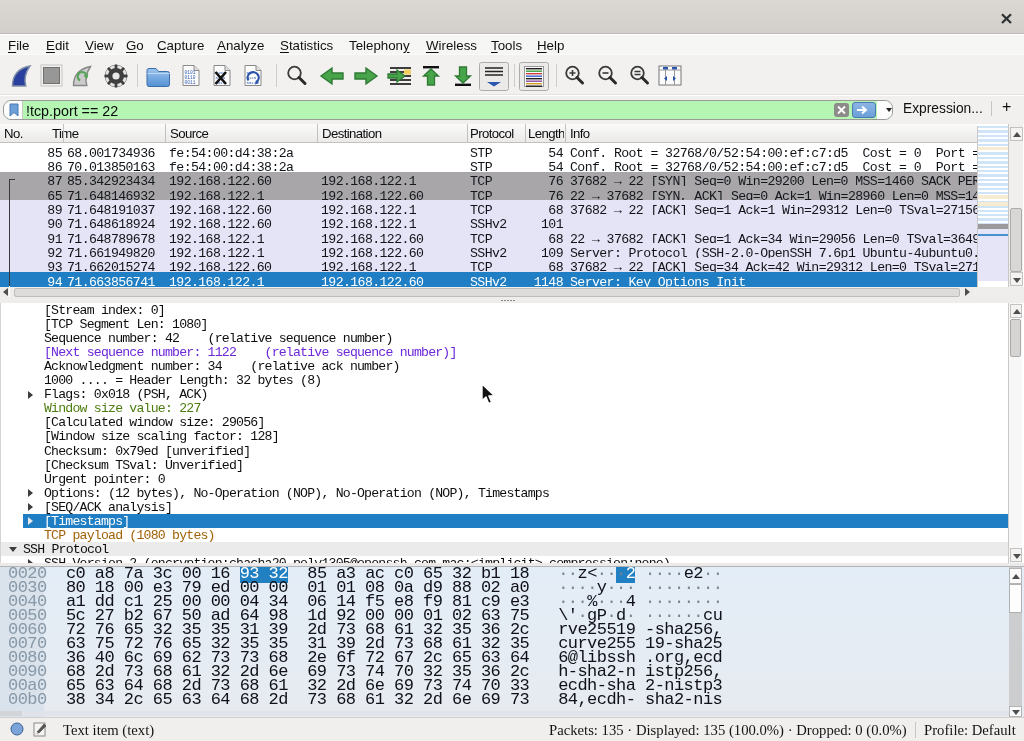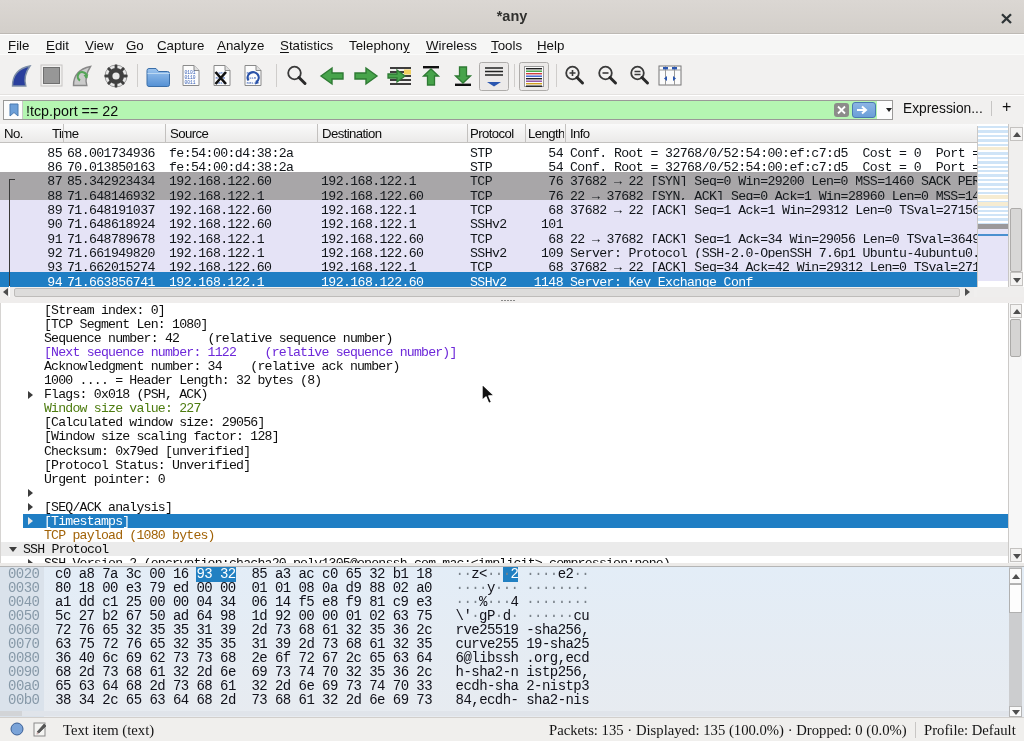--- a/index.html
+++ b/index.html
@@ -19,21 +19,21 @@
   font-size:13.3px; color:#111; }
 #menubar span.mi { position:absolute; top:3px; }
 #menubar u { text-decoration:underline; text-underline-offset:2px; }
 
 #toolbar { top:54px; left:0; width:1024px; height:41px; background:#f2f1f0;
   border-top:1px solid #fbfbfa; border-bottom:1px solid #e4e2e0;}
 .tsep { position:absolute; top:9px; width:1px; height:23px; background:#cfcdcb; }
 
 #filterbar { top:96px; left:0; width:1024px; height:28px; background:#f1f0ef; }
 #filterfield { position:absolute; top:4px; left:3px; width:890px; height:20px;
-  border:1px solid #9a9998; border-radius:0; background:#b5f6b2; overflow:hidden;}
+  border:1px solid #9a9998; border-radius:8px; background:#b5f6b2; overflow:hidden;}
 #fbookmark { position:absolute; top:0; left:0; width:19px; height:18px; background:#fdfdfd; border-right:1px solid #c9c8c7;}
 #ftext { position:absolute; top:1.5px; left:22px; font-size:14.3px; color:#0c0c0c; }
 #fclear { position:absolute; top:2px; left:830px; width:15px; height:14px; background:#8c8b8a; border-radius:3px; }
 #fapply { position:absolute; top:1px; left:848px; width:24px; height:16px;
   background:linear-gradient(#8cb5e4,#6b9fd8); border:1px solid #4a7ab0; border-radius:3px; }
 #fcaretzone { position:absolute; top:0; left:873px; width:20px; height:18px; background:#fdfdfd; }
 #fexpr { position:absolute; top:4.5px; left:903px; font-size:13.8px; color:#101010; }
 #fsep { position:absolute; top:5px; left:991px; width:1px; height:15px; background:#c6c5c4; }
 #fplus { position:absolute; top:2px; left:1002px; font-size:16px; color:#101010; }
 
@@ -62,36 +62,35 @@
 #details { top:303px; left:0; border-left:1px solid #d6d4d2; width:1024px; height:260px; background:#fff; overflow:hidden;
   font-family:"Liberation Mono", monospace; font-size:13.2px; letter-spacing:-0.8px; color:#0e0e0e; }
 .dl { position:absolute; left:0; width:1008px; height:14.2px; white-space:pre; }
 .dtri { position:absolute; top:3.5px; width:0; height:0;
   border-top:4px solid transparent; border-bottom:4px solid transparent; border-left:5px solid #3c3c3c; }
 .dtrid { position:absolute; top:5px; width:0; height:0;
   border-left:4px solid transparent; border-right:4px solid transparent; border-top:5px solid #3c3c3c; }
 
 #hex { top:566px; left:0; width:1024px; height:151px;
   background:linear-gradient(#e3edf7,#e7ebf0); border-top:1px solid #b5b5b5;
-  font-family:"Liberation Mono", monospace; font-size:14px; letter-spacing:-0.55px; overflow:hidden;text-align:center; }
+  font-family:"Liberation Mono", monospace; font-size:17px; letter-spacing:-0.55px; overflow:hidden; }
 #hexoffcol { position:absolute; top:0; left:0; width:44px; height:151px; background:#dae2eb; }
 #hexpre { position:absolute; top:0px; left:8px; line-height:14.05px; white-space:pre; color:#101018; }
 #hexpre .off { color:#8799a8; }
 #hexpre .dot { color:#7a828a; }
 #hexpre .sel { background:#2180c2; color:#fff; }
 
 #statusbar { top:717px; left:0; width:1024px; height:24px; background:#f0efed;
   border-top:1px solid #d2cfcc; font-size:14.7px; color:#141414; }
 </style>
 </head>
 <body>
 <div id="win">
 
   <div id="titlebar" class="abs"></div>
-  <div id="title" class="abs">*any</div>
   <svg id="closex" class="abs" viewBox="0 0 13 13">
       <path d="M2 2.2 L11 11 M11 2.2 L2 11" stroke="#2e3436" stroke-width="2.3"></path>
     </svg>
 
   <div id="menubar" class="abs">
     <span class="mi" style="left:8px"><u>F</u>ile</span>
     <span class="mi" style="left:46px"><u>E</u>dit</span>
     <span class="mi" style="left:85px"><u>V</u>iew</span>
     <span class="mi" style="left:126px"><u>G</u>o</span>
     <span class="mi" style="left:157px"><u>C</u>apture</span>
@@ -288,27 +287,27 @@
         <i class="cs" style="left:467px"></i>
         <i class="cs" style="left:525px"></i>
         <i class="cs" style="left:565px"></i>
     </div>
     <div style="position:absolute; top:55px; left:9px; width:1.3px; height:107px; background:#3a3a3a; z-index:5"></div>
     <div style="position:absolute; top:55px; left:9px; width:6px; height:1.3px; background:#3a3a3a; z-index:5"></div>
     <div style="position:absolute; top:162px; left:9px; width:1.3px; height:11px; background:#ffffff; z-index:5"></div>
     <div id="prows" <div="" class="prow" style="top:19.00px; background:#ffffff; color:#101418"><span class="cno">85</span><span class="ctime">68.001734936</span><span class="csrc">fe:54:00:d4:38:2a</span><span class="cdst"></span><span class="cproto">STP</span><span class="clen">54</span><span class="cinfo">Conf. Root = 32768/0/52:54:00:ef:c7:d5  Cost = 0  Port = 0x8001</span></div>
       <div class="prow" style="top:33.35px; background:#ffffff; color:#101418"><span class="cno">86</span><span class="ctime">70.013850163</span><span class="csrc">fe:54:00:d4:38:2a</span><span class="cdst"></span><span class="cproto">STP</span><span class="clen">54</span><span class="cinfo">Conf. Root = 32768/0/52:54:00:ef:c7:d5  Cost = 0  Port = 0x8001</span></div>
       <div class="prow" style="top:47.70px; background:#a8a6a8; color:#14181c"><span class="cno">87</span><span class="ctime">85.342923434</span><span class="csrc">192.168.122.60</span><span class="cdst">192.168.122.1</span><span class="cproto">TCP</span><span class="clen">76</span><span class="cinfo">37682 → 22 [SYN] Seq=0 Win=29200 Len=0 MSS=1460 SACK_PERM</span></div>
-      <div class="prow" style="top:62.05px; background:#a8a6a8; color:#14181c"><span class="cno">88</span><span class="ctime">71.648146932</span><span class="csrc">192.168.122.1</span><span class="cdst">192.168.122.60</span><span class="cproto">TCP</span><span class="clen">76</span><span class="cinfo">22 → 37682 [SYN, ACK] Seq=0 Ack=1 Win=28960 Len=0 MSS=146</span></div>
+      <div class="prow" style="top:62.05px; background:#a8a6a8; color:#14181c"><span class="cno">65</span><span class="ctime">71.648146932</span><span class="csrc">192.168.122.1</span><span class="cdst">192.168.122.60</span><span class="cproto">TCP</span><span class="clen">76</span><span class="cinfo">22 → 37682 [SYN, ACK] Seq=0 Ack=1 Win=28960 Len=0 MSS=146</span></div>
       <div class="prow" style="top:76.40px; background:#e5e3f6; color:#101418"><span class="cno">89</span><span class="ctime">71.648191037</span><span class="csrc">192.168.122.60</span><span class="cdst">192.168.122.1</span><span class="cproto">TCP</span><span class="clen">68</span><span class="cinfo">37682 → 22 [ACK] Seq=1 Ack=1 Win=29312 Len=0 TSval=271566</span></div>
       <div class="prow" style="top:90.75px; background:#e5e3f6; color:#101418"><span class="cno">90</span><span class="ctime">71.648618924</span><span class="csrc">192.168.122.60</span><span class="cdst">192.168.122.1</span><span class="cproto">SSHv2</span><span class="clen">101</span></div>
       <div class="prow" style="top:105.10px; background:#e5e3f6; color:#101418"><span class="cno">91</span><span class="ctime">71.648789678</span><span class="csrc">192.168.122.1</span><span class="cdst">192.168.122.60</span><span class="cproto">TCP</span><span class="clen">68</span><span class="cinfo">22 → 37682 [ACK] Seq=1 Ack=34 Win=29056 Len=0 TSval=36495</span></div>
       <div class="prow" style="top:119.45px; background:#e5e3f6; color:#101418"><span class="cno">92</span><span class="ctime">71.661949820</span><span class="csrc">192.168.122.1</span><span class="cdst">192.168.122.60</span><span class="cproto">SSHv2</span><span class="clen">109</span><span class="cinfo">Server: Protocol (SSH-2.0-OpenSSH_7.6p1 Ubuntu-4ubuntu0.3</span></div>
       <div class="prow" style="top:133.80px; background:#e5e3f6; color:#101418"><span class="cno">93</span><span class="ctime">71.662015274</span><span class="csrc">192.168.122.60</span><span class="cdst">192.168.122.1</span><span class="cproto">TCP</span><span class="clen">68</span><span class="cinfo">37682 → 22 [ACK] Seq=34 Ack=42 Win=29312 Len=0 TSval=2715</span></div>
-      <div class="prow" style="top:148.15px; background:#1f7ec4; color:#ffffff"><span class="cno">94</span><span class="ctime">71.663856741</span><span class="csrc">192.168.122.1</span><span class="cdst">192.168.122.60</span><span class="cproto">SSHv2</span><span class="clen">1148</span><span class="cinfo">Server: Key Exchange Conf</span></div>
+      <div class="prow" style="top:148.15px; background:#1f7ec4; color:#ffffff"><span class="cno">94</span><span class="ctime">71.663856741</span><span class="csrc">192.168.122.1</span><span class="cdst">192.168.122.60</span><span class="cproto">SSHv2</span><span class="clen">1148</span><span class="cinfo">Server: Key Options Init</span></div>
     </div>
   </div>
 
   <div class="abs" style="top:297px; left:0; width:1024px; height:6px; background:#efedec;">
     <div style="position:absolute; top:2.8px; left:501px; width:1.6px; height:1.6px; background:#8a8a8a"></div>
     <div style="position:absolute; top:2.8px; left:504px; width:1.6px; height:1.6px; background:#8a8a8a"></div>
     <div style="position:absolute; top:2.8px; left:507px; width:1.6px; height:1.6px; background:#8a8a8a"></div>
     <div style="position:absolute; top:2.8px; left:510px; width:1.6px; height:1.6px; background:#8a8a8a"></div>
     <div style="position:absolute; top:2.8px; left:513px; width:1.6px; height:1.6px; background:#8a8a8a"></div>
   </div>
@@ -319,23 +318,23 @@
       <div class="dl" style="top:14.23px"><span style="position:absolute; top:0px; left:43px; color:#0e0e0e">[TCP Segment Len: 1080]</span></div>
       <div class="dl" style="top:28.26px"><span style="position:absolute; top:0px; left:43px; color:#0e0e0e">Sequence number: 42    (relative sequence number)</span></div>
       <div class="dl" style="top:42.29px"><span style="position:absolute; top:0px; left:43px; color:#6d28d9">[Next sequence number: 1122    (relative sequence number)]</span></div>
       <div class="dl" style="top:56.32px"><span style="position:absolute; top:0px; left:43px; color:#0e0e0e">Acknowledgment number: 34    (relative ack number)</span></div>
       <div class="dl" style="top:70.35px"><span style="position:absolute; top:0px; left:43px; color:#0e0e0e">1000 .... = Header Length: 32 bytes (8)</span></div>
       <div class="dl" style="top:84.38px"><span class="dtri" style="left:27px; border-left-color:#3c3c3c"></span><span style="position:absolute; top:0px; left:43px; color:#0e0e0e">Flags: 0x018 (PSH, ACK)</span></div>
       <div class="dl" style="top:98.41px"><span style="position:absolute; top:0px; left:43px; color:#4d7c0f">Window size value: 227</span></div>
       <div class="dl" style="top:112.44px"><span style="position:absolute; top:0px; left:43px; color:#0e0e0e">[Calculated window size: 29056]</span></div>
       <div class="dl" style="top:126.47px"><span style="position:absolute; top:0px; left:43px; color:#0e0e0e">[Window size scaling factor: 128]</span></div>
       <div class="dl" style="top:140.50px"><span style="position:absolute; top:0px; left:43px; color:#0e0e0e">Checksum: 0x79ed [unverified]</span></div>
-      <div class="dl" style="top:154.53px"><span style="position:absolute; top:0px; left:43px; color:#0e0e0e">[Protocol Status: Unverified]</span></div>
+      <div class="dl" style="top:154.53px"><span style="position:absolute; top:0px; left:43px; color:#0e0e0e">[Checksum TSval: Unverified]</span></div>
       <div class="dl" style="top:168.56px"><span style="position:absolute; top:0px; left:43px; color:#0e0e0e">Urgent pointer: 0</span></div>
-      <div class="dl" style="top:182.59px"><span class="dtri" style="left:27px; border-left-color:#3c3c3c"></span></div>
+      <div class="dl" style="top:182.59px"><span class="dtri" style="left:27px; border-left-color:#3c3c3c"></span><span style="position:absolute; top:0px; left:43px; color:#0e0e0e">Options: (12 bytes), No-Operation (NOP), No-Operation (NOP), Timestamps</span></div>
       <div class="dl" style="top:196.62px"><span class="dtri" style="left:27px; border-left-color:#3c3c3c"></span><span style="position:absolute; top:0px; left:43px; color:#0e0e0e">[SEQ/ACK analysis]</span></div>
       <div class="dl" style="top:210.65px"><div style="position:absolute; top:0; left:22px; width:986px; height:14px; background:#1f7ec4"></div><span class="dtri" style="left:27px; border-left-color:#e8e8e8"></span><span style="position:absolute; top:0px; left:43px; color:#fff">[Timestamps]</span></div>
       <div class="dl" style="top:224.68px"><span style="position:absolute; top:0px; left:43px; color:#a16207">TCP payload (1080 bytes)</span></div>
       <div class="dl" style="top:238.71px"><div style="position:absolute; top:0; left:0px; width:1008px; height:14px; background:#ebebeb"></div><span class="dtrid" style="left:8px"></span><span style="position:absolute; top:0px; left:22px; color:#0e0e0e">SSH Protocol</span></div>
       <div class="dl" style="top:252.74px"><span class="dtri" style="left:27px; border-left-color:#3c3c3c"></span><span style="position:absolute; top:0px; left:43px; color:#0e0e0e">SSH Version 2 (encryption:chacha20-poly1305@openssh.com mac:&lt;implicit&gt; compression:none)</span></div>
     </div>
   </div>
 
   <div class="abs" style="top:563px; left:0; width:1024px; height:3px; background:#eceae8;"></div>
 

